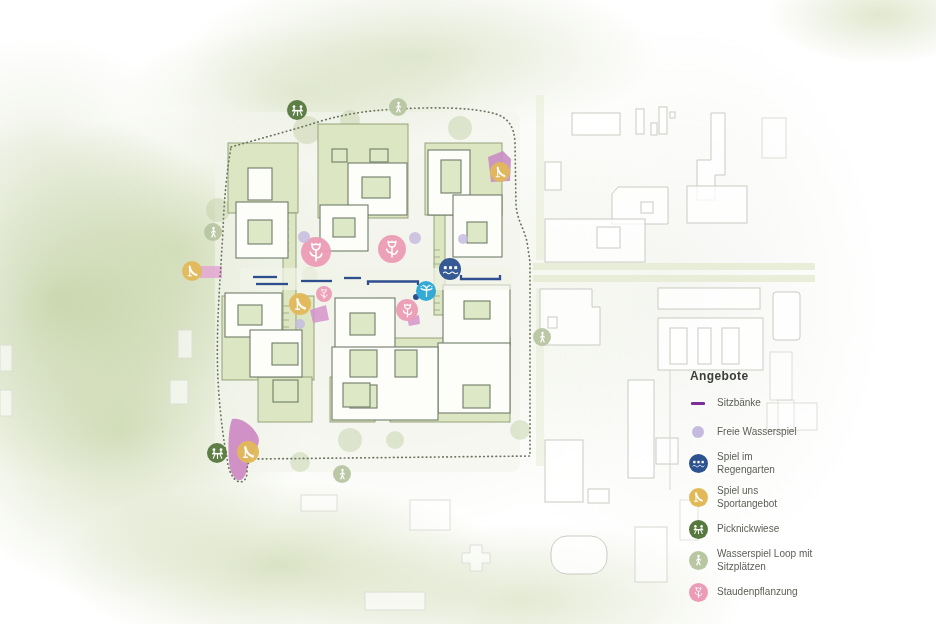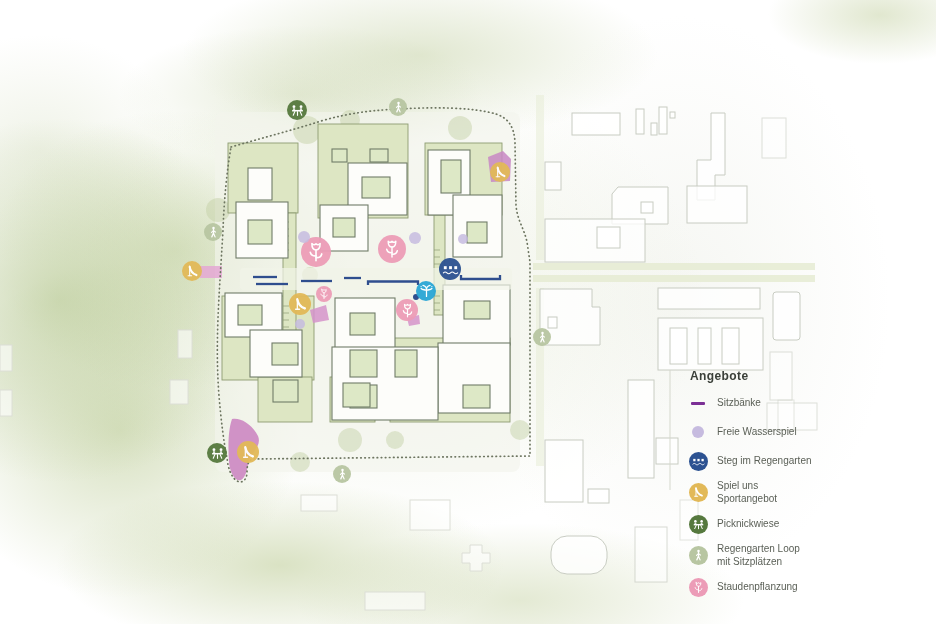--- a/index.html
+++ b/index.html
@@ -349,21 +349,21 @@
           <span class="lic">
             <span class="dot" style="width:19px;height:19px;background:#2c5291">
               <svg xmlns="http://www.w3.org/2000/svg" viewBox="0 0 24 24" width="15" height="15" fill="none" stroke="#fff" stroke-linecap="round" stroke-width="1.4">
                 <rect x="3.6" y="7.8" width="3.6" height="3.8" fill="#fff" stroke="none"></rect>
                 <rect x="10.2" y="7.8" width="3.6" height="3.8" fill="#fff" stroke="none"></rect>
                 <rect x="16.8" y="7.8" width="3.6" height="3.8" fill="#fff" stroke="none"></rect>
                 <path d="M3 16.2c1.5-1.5 3-1.5 4.5 0s3 1.5 4.5 0 3-1.5 4.5 0 3 1.5 4.5 0"></path>
               </svg>
             </span>
           </span>
-          <span class="lil">Steg im Regengarten</span>
+          <span class="lil">Spiel im Regengarten</span>
         </div>
         <div class="lrow">
           <span class="lic">
             <span class="dot" style="width:19px;height:19px;background:#e2b958">
               <svg xmlns="http://www.w3.org/2000/svg" viewBox="0 0 24 24" width="15" height="15" fill="none" stroke="#fff" stroke-linecap="round" stroke-width="1.6">
                 <path d="M8 4.5v13.5"></path>
                 <path d="M8 5.5c1 6 4 9.5 9.5 11.5" stroke-width="3"></path>
                 <path d="M5.8 18h5"></path>
               </svg>
             </span>
@@ -389,21 +389,21 @@
           <span class="lic">
             <span class="dot" style="width:19px;height:19px;background:#b8c6a2">
               <svg xmlns="http://www.w3.org/2000/svg" viewBox="0 0 24 24" width="15" height="15" fill="none" stroke="#fff" stroke-linecap="round" stroke-width="1.8">
                 <circle cx="12" cy="4.6" r="2" fill="#fff" stroke="none"></circle>
                 <path d="M12 7v6" stroke-width="2.1"></path>
                 <path d="M12 9l-3.2 2.8M12 9l3 2.3"></path>
                 <path d="M12 13l-2.7 6M12 13l2.5 6" stroke-width="2"></path>
               </svg>
             </span>
           </span>
-          <span class="lil">Regengarten Loop mit Sitzplätzen</span>
+          <span class="lil">Wasserspiel Loop mit Sitzplätzen</span>
         </div>
         <div class="lrow">
           <span class="lic">
             <span class="dot" style="width:19px;height:19px;background:#ec9cb7">
               <svg xmlns="http://www.w3.org/2000/svg" viewBox="0 0 24 24" width="15" height="15" fill="none" stroke="#fff" stroke-linecap="round" stroke-width="1.5" stroke-linejoin="round">
                 <path d="M8.2 4.2c0 3.8 1.4 5.9 3.8 5.9s3.8-2.1 3.8-5.9c-1.3 1.5-2.5 1.5-3.8.2-1.3 1.3-2.5 1.3-3.8-.2z"></path>
                 <path d="M12 10.1V20"></path>
                 <path d="M12 15.6c-2.9.3-4.7-1-5.3-3.4"></path>
                 <path d="M12 17.2c2.9.3 4.7-1 5.3-3.4"></path>
               </svg>

